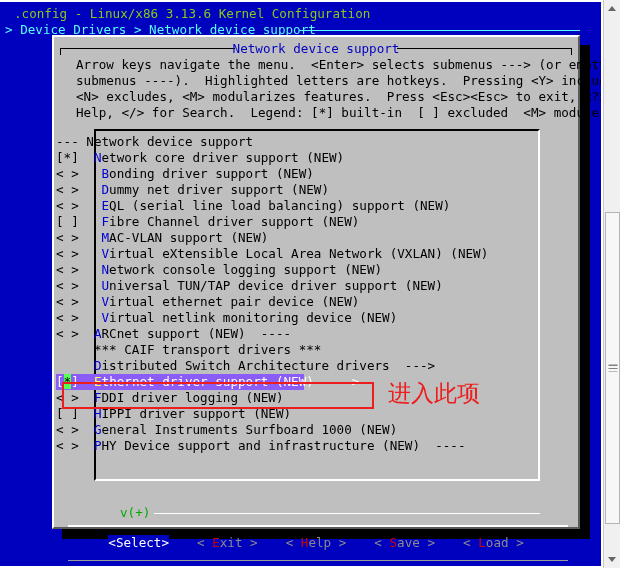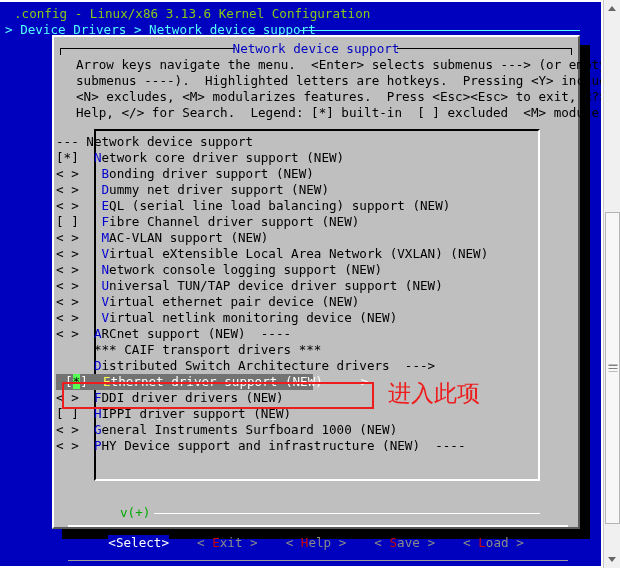--- a/index.html
+++ b/index.html
@@ -200,23 +200,22 @@
     position: relative;
     height: 16px;
     white-space: pre;
     color: #000000;
   }
   .row .flag { color: #000000; }
   .row .hot  { color: #0000cf; }
   .row .txt  { color: #000000; }
 
   .row.selected {
-    background: #737373;
+    background: #8b5cf6;
     width: 248px;
-    padding-left: 9px;
   }
   .row.selected .flag { color: #ffffff; }
   .row.selected .hot  { color: #ffff55; }
   .row.selected .txt  { color: #ffffff; }
   .cursor-cell {
     background: #55ff55;
     color: #000000;
   }
 
   #scrolldown {
@@ -352,21 +351,21 @@
         <div class="row"><span class="flag">&lt; &gt; </span><span class="txt">  </span><span class="hot">M</span><span class="txt">AC-VLAN support (NEW)</span></div>
         <div class="row"><span class="flag">&lt; &gt; </span><span class="txt">  </span><span class="hot">V</span><span class="txt">irtual eXtensible Local Area Network (VXLAN) (NEW)</span></div>
         <div class="row"><span class="flag">&lt; &gt; </span><span class="txt">  </span><span class="hot">N</span><span class="txt">etwork console logging support (NEW)</span></div>
         <div class="row"><span class="flag">&lt; &gt; </span><span class="txt">  </span><span class="hot">U</span><span class="txt">niversal TUN/TAP device driver support (NEW)</span></div>
         <div class="row"><span class="flag">&lt; &gt; </span><span class="txt">  </span><span class="hot">V</span><span class="txt">irtual ethernet pair device (NEW)</span></div>
         <div class="row"><span class="flag">&lt; &gt; </span><span class="txt">  </span><span class="hot">V</span><span class="txt">irtual netlink monitoring device (NEW)</span></div>
         <div class="row"><span class="flag">&lt; &gt; </span><span class="txt"> </span><span class="hot">A</span><span class="txt">RCnet support (NEW)  ----</span></div>
         <div class="row"><span class="flag">    </span><span class="txt"> </span><span class="txt">*** CAIF transport drivers ***</span></div>
         <div class="row"><span class="flag">    </span><span class="txt"> </span><span class="hot">D</span><span class="txt">istributed Switch Architecture drivers  ---&gt;</span></div>
         <div class="row selected"><span class="flag"><span>[</span><span class="cursor-cell">*</span><span>] </span></span><span class="txt"> </span><span class="hot">E</span><span class="txt">thernet driver support (NEW)  ---&gt;</span></div>
-        <div class="row"><span class="flag">&lt; &gt; </span><span class="txt"> </span><span class="hot">F</span><span class="txt">DDI driver drivers (NEW)</span></div>
+        <div class="row"><span class="flag">&lt; &gt; </span><span class="txt"> </span><span class="hot">F</span><span class="txt">DDI driver logging (NEW)</span></div>
         <div class="row"><span class="flag">[ ] </span><span class="txt"> </span><span class="hot">H</span><span class="txt">IPPI driver support (NEW)</span></div>
         <div class="row"><span class="flag">&lt; &gt; </span><span class="txt"> </span><span class="hot">G</span><span class="txt">eneral Instruments Surfboard 1000 (NEW)</span></div>
         <div class="row"><span class="flag">&lt; &gt; </span><span class="txt"> </span><span class="hot">P</span><span class="txt">HY Device support and infrastructure (NEW)  ----</span></div>
       </div>
 
     <div id="annot-box"></div>
     <div id="annot-text">进入此项</div>
   </div>
 
   <div id="scrollbar">

